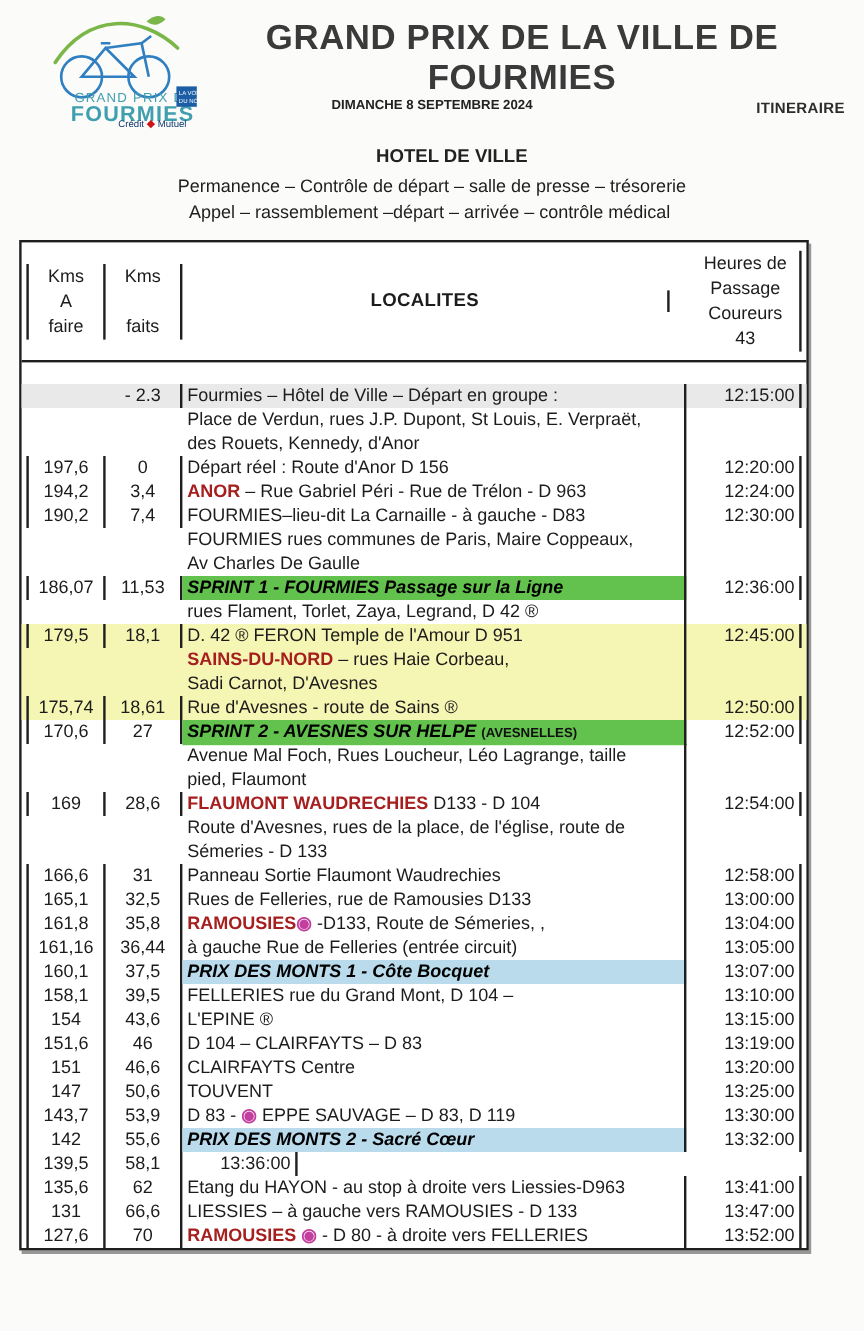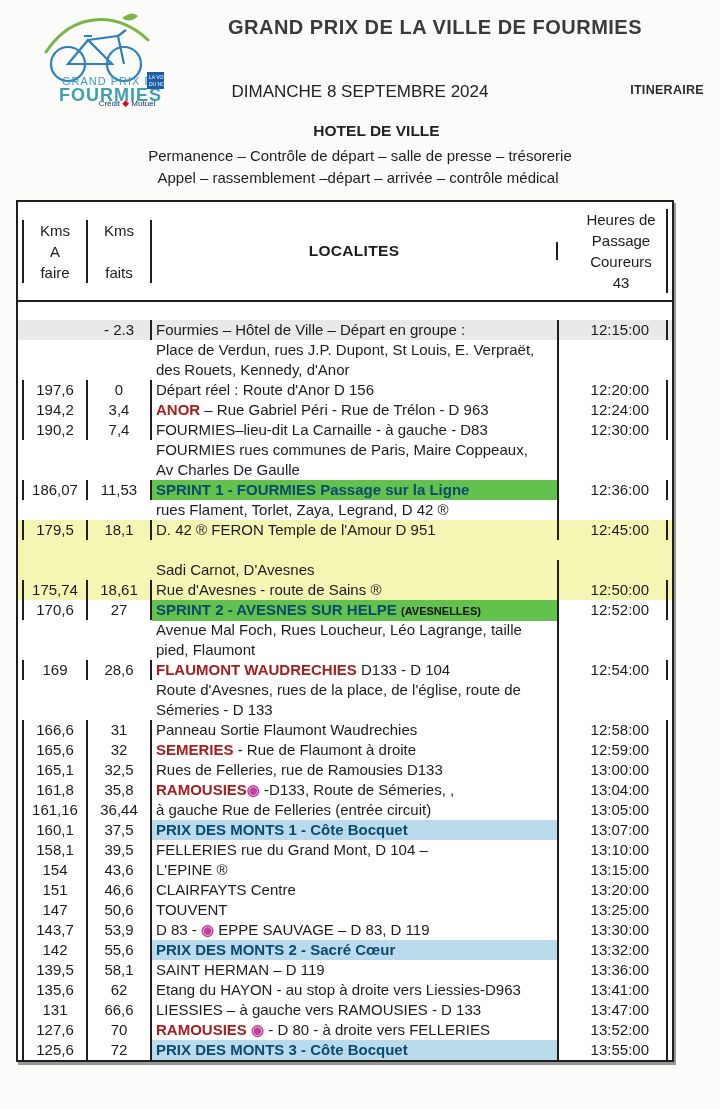--- a/index.html
+++ b/index.html
@@ -2,47 +2,47 @@
 <html><head>
 <meta charset="utf-8">
 <style>
   html,body{margin:0;padding:0;}
   body{width:720px;height:1109px;background:#fbfbfa;font-family:"Liberation Sans",sans-serif;color:#1c1c1c;position:relative;overflow:hidden;}
   .page{position:relative;width:720px;height:1109px;}
 
   
   .hdr{position:relative;height:200px;}
   .logo{position:absolute;left:26px;top:6px;width:150px;height:115px;}
-  .title{position:absolute;left:160px;right:10px;top:16px;text-align:center;font-size:20px;font-weight:bold;color:#3a3a3a;letter-spacing:.5px;}
-  .dateline{position:absolute;left:120px;right:120px;top:82px;text-align:center;font-size:17px;font-weight:normal;color:#222;}
+  .title{position:absolute;left:160px;right:10px;top:16px;text-align:center;font-size:29px;font-weight:bold;color:#3a3a3a;letter-spacing:.5px;}
+  .dateline{position:absolute;left:120px;right:120px;top:82px;text-align:center;font-size:11px;font-weight:bold;color:#222;}
   .itineraire{position:absolute;right:16px;top:83px;font-size:12.5px;font-weight:bold;color:#2b2b2b;letter-spacing:.3px;}
   .venue{position:absolute;left:0;right:0;top:122px;text-align:center;font-size:15.5px;font-weight:bold;color:#222;padding-left:33px;}
   .sub1{position:absolute;left:0;right:0;top:147px;text-align:center;font-size:15px;color:#1e1e1e;}
   .sub2{position:absolute;left:0;right:4px;top:169px;text-align:center;font-size:15px;color:#1e1e1e;}
 
   
   .rtable{position:absolute;left:16px;top:200px;width:654px;border:2px solid #1f1f1f;background:#fff;box-shadow:2px 3px 0 0 rgba(70,70,70,.55);}
   .trow{display:flex;align-items:center;}
   .gut{width:4px;flex:0 0 4px;}
   .c1{flex:0 0 62px;width:62px;border-left:2px solid #1f1f1f;border-right:2px solid #1f1f1f;text-align:center;}
   .c2{flex:0 0 62px;width:62px;border-right:2px solid #1f1f1f;text-align:center;}
   .c3{flex:1 1 auto;border-right:2px solid #1f1f1f;text-align:left;padding-left:4px;}
-  .c4{flex:0 0 90px;width:90px;border-right:2px solid #1f1f1f;text-align:right;padding-right:17px;}
+  .c4{flex:0 0 90px;width:90px;border-right:2px solid #1f1f1f;text-align:right;padding-right:4px;}
   .thead{border-bottom:2px solid #1f1f1f;}
   .thead .trow{min-height:98px;}
   .thead .c1,.thead .c2,.thead .c4{display:flex;flex-direction:column;justify-content:center;font-size:15px;line-height:21px;}
   .thead .c3{display:flex;align-items:center;justify-content:center;font-weight:bold;font-size:15.5px;padding-left:0;text-align:center;letter-spacing:.3px;}
   .thead .c4{text-align:center;padding-right:0;padding-left:18px;}
   .blank{height:18px;}
   .line{height:20px;font-size:15px;line-height:20px;white-space:nowrap;}
   .line .c1,.line .c2{overflow:hidden;}
   .line .c3{overflow:hidden;}
   .seg-n{color:#1c1c1c;}
   .seg-r{color:#a61e1e;font-weight:bold;}
-  .seg-b{font-weight:bold;color:#0c4a6e;}
+  .seg-b{font-weight:bold;color:#000000;font-style:italic;}
   .seg-bs{font-weight:bold;color:#111;font-size:11px;}
   .seg-o{color:#c33f9e;font-weight:bold;}
   .bg-gray{background:#e9e9e9;}
   .bg-yellow{background:#f6f6b4;}
   .lbg-green{background:#63c14e;}
   .lbg-blue{background:#b9dbeb;}
 
   
   .cm{position:absolute;left:36px;top:92px;width:130px;text-align:center;font-size:8px;font-weight:normal;color:#10366e;}
   .cm .dia{color:#d01317;font-size:9px;}
@@ -206,20 +206,21 @@
           <div class="c1">179,5</div>
           <div class="c2">18,1</div>
           <div class="c3"><span class="seg-n">D. 42 ® FERON Temple de l'Amour D 951</span></div>
           <div class="c4">12:45:00</div>
           <div class="gut"></div>
         </div>
         <div class="trow line bg-yellow">
           <div class="gut"></div>
           <div class="c1"></div>
           <div class="c2"></div>
+          <div class="c3"><span class="seg-r">SAINS-DU-NORD</span><span class="seg-n"> – rues Haie Corbeau,</span></div>
           <div class="c4"></div>
           <div class="gut"></div>
         </div>
         <div class="trow line bg-yellow">
           <div class="gut"></div>
           <div class="c1"></div>
           <div class="c2"></div>
           <div class="c3"><span class="seg-n">Sadi Carnot, D'Avesnes</span></div>
           <div class="c4"></div>
           <div class="gut"></div>
@@ -283,28 +284,20 @@
         <div class="trow line">
           <div class="gut"></div>
           <div class="c1">166,6</div>
           <div class="c2">31</div>
           <div class="c3"><span class="seg-n">Panneau Sortie Flaumont Waudrechies</span></div>
           <div class="c4">12:58:00</div>
           <div class="gut"></div>
         </div>
         <div class="trow line">
           <div class="gut"></div>
-          <div class="c1">165,6</div>
-          <div class="c2">32</div>
-          <div class="c3"><span class="seg-r">SEMERIES</span><span class="seg-n"> - Rue de Flaumont à droite</span></div>
-          <div class="c4">12:59:00</div>
-          <div class="gut"></div>
-        </div>
-        <div class="trow line">
-          <div class="gut"></div>
           <div class="c1">165,1</div>
           <div class="c2">32,5</div>
           <div class="c3"><span class="seg-n">Rues de Felleries, rue de Ramousies D133</span></div>
           <div class="c4">13:00:00</div>
           <div class="gut"></div>
         </div>
         <div class="trow line">
           <div class="gut"></div>
           <div class="c1">161,8</div>
           <div class="c2">35,8</div>
@@ -339,20 +332,28 @@
         <div class="trow line">
           <div class="gut"></div>
           <div class="c1">154</div>
           <div class="c2">43,6</div>
           <div class="c3"><span class="seg-n">L'EPINE  ®</span></div>
           <div class="c4">13:15:00</div>
           <div class="gut"></div>
         </div>
         <div class="trow line">
           <div class="gut"></div>
+          <div class="c1">151,6</div>
+          <div class="c2">46</div>
+          <div class="c3"><span class="seg-n">D 104 – CLAIRFAYTS – D 83</span></div>
+          <div class="c4">13:19:00</div>
+          <div class="gut"></div>
+        </div>
+        <div class="trow line">
+          <div class="gut"></div>
           <div class="c1">151</div>
           <div class="c2">46,6</div>
           <div class="c3"><span class="seg-n">CLAIRFAYTS Centre</span></div>
           <div class="c4">13:20:00</div>
           <div class="gut"></div>
         </div>
         <div class="trow line">
           <div class="gut"></div>
           <div class="c1">147</div>
           <div class="c2">50,6</div>
@@ -373,21 +374,20 @@
           <div class="c1">142</div>
           <div class="c2">55,6</div>
           <div class="c3 lbg-blue"><span class="seg-b">PRIX DES MONTS 2 - Sacré Cœur</span></div>
           <div class="c4">13:32:00</div>
           <div class="gut"></div>
         </div>
         <div class="trow line">
           <div class="gut"></div>
           <div class="c1">139,5</div>
           <div class="c2">58,1</div>
-          <div class="c3"><span class="seg-n">SAINT HERMAN – D 119</span></div>
           <div class="c4">13:36:00</div>
           <div class="gut"></div>
         </div>
         <div class="trow line">
           <div class="gut"></div>
           <div class="c1">135,6</div>
           <div class="c2">62</div>
           <div class="c3"><span class="seg-n">Etang du HAYON - au stop à droite vers Liessies-D963</span></div>
           <div class="c4">13:41:00</div>
           <div class="gut"></div>
@@ -401,24 +401,16 @@
           <div class="gut"></div>
         </div>
         <div class="trow line">
           <div class="gut"></div>
           <div class="c1">127,6</div>
           <div class="c2">70</div>
           <div class="c3"><span class="seg-r">RAMOUSIES </span><span class="seg-o">◉</span><span class="seg-n"> - D 80 - à droite vers FELLERIES</span></div>
           <div class="c4">13:52:00</div>
           <div class="gut"></div>
         </div>
-        <div class="trow line">
-          <div class="gut"></div>
-          <div class="c1">125,6</div>
-          <div class="c2">72</div>
-          <div class="c3 lbg-blue"><span class="seg-b">PRIX DES MONTS 3 - Côte Bocquet</span></div>
-          <div class="c4">13:55:00</div>
-          <div class="gut"></div>
-        </div>
       </div>
   </div>
 
 </div>
 
 </body></html>

